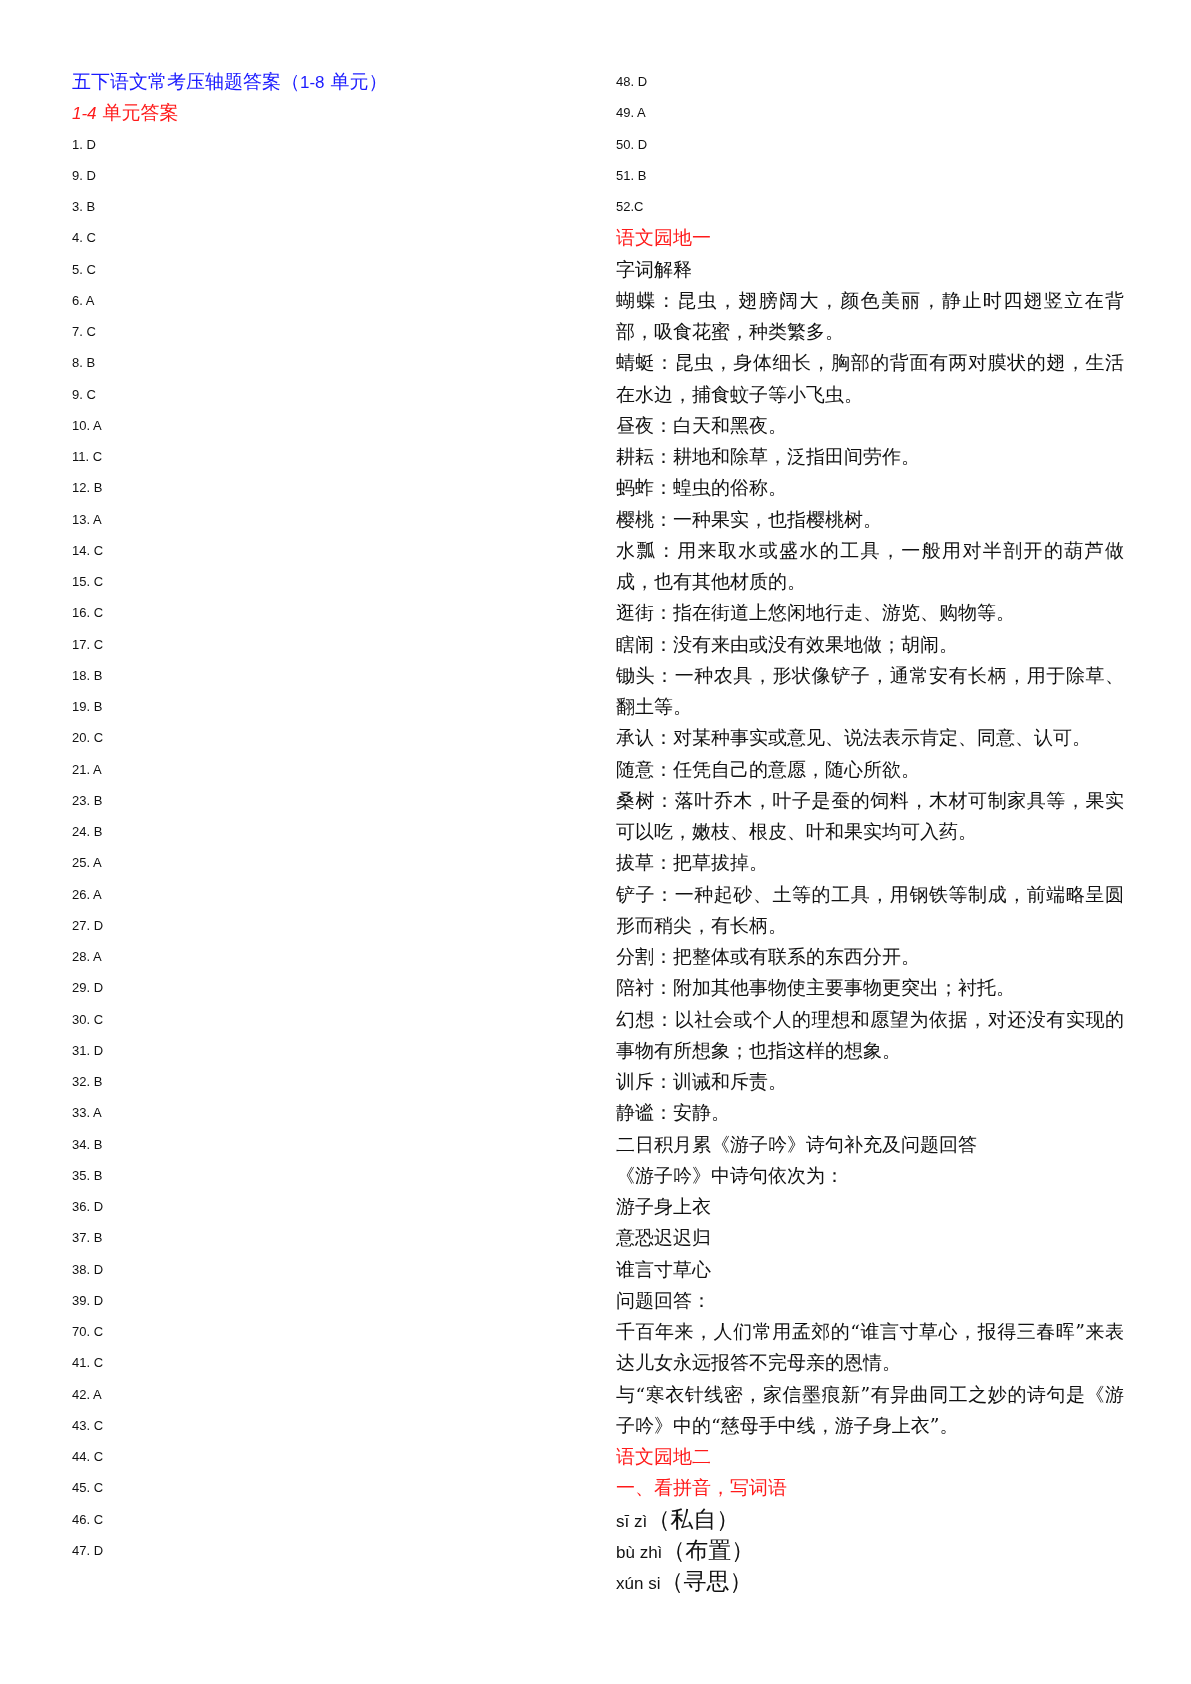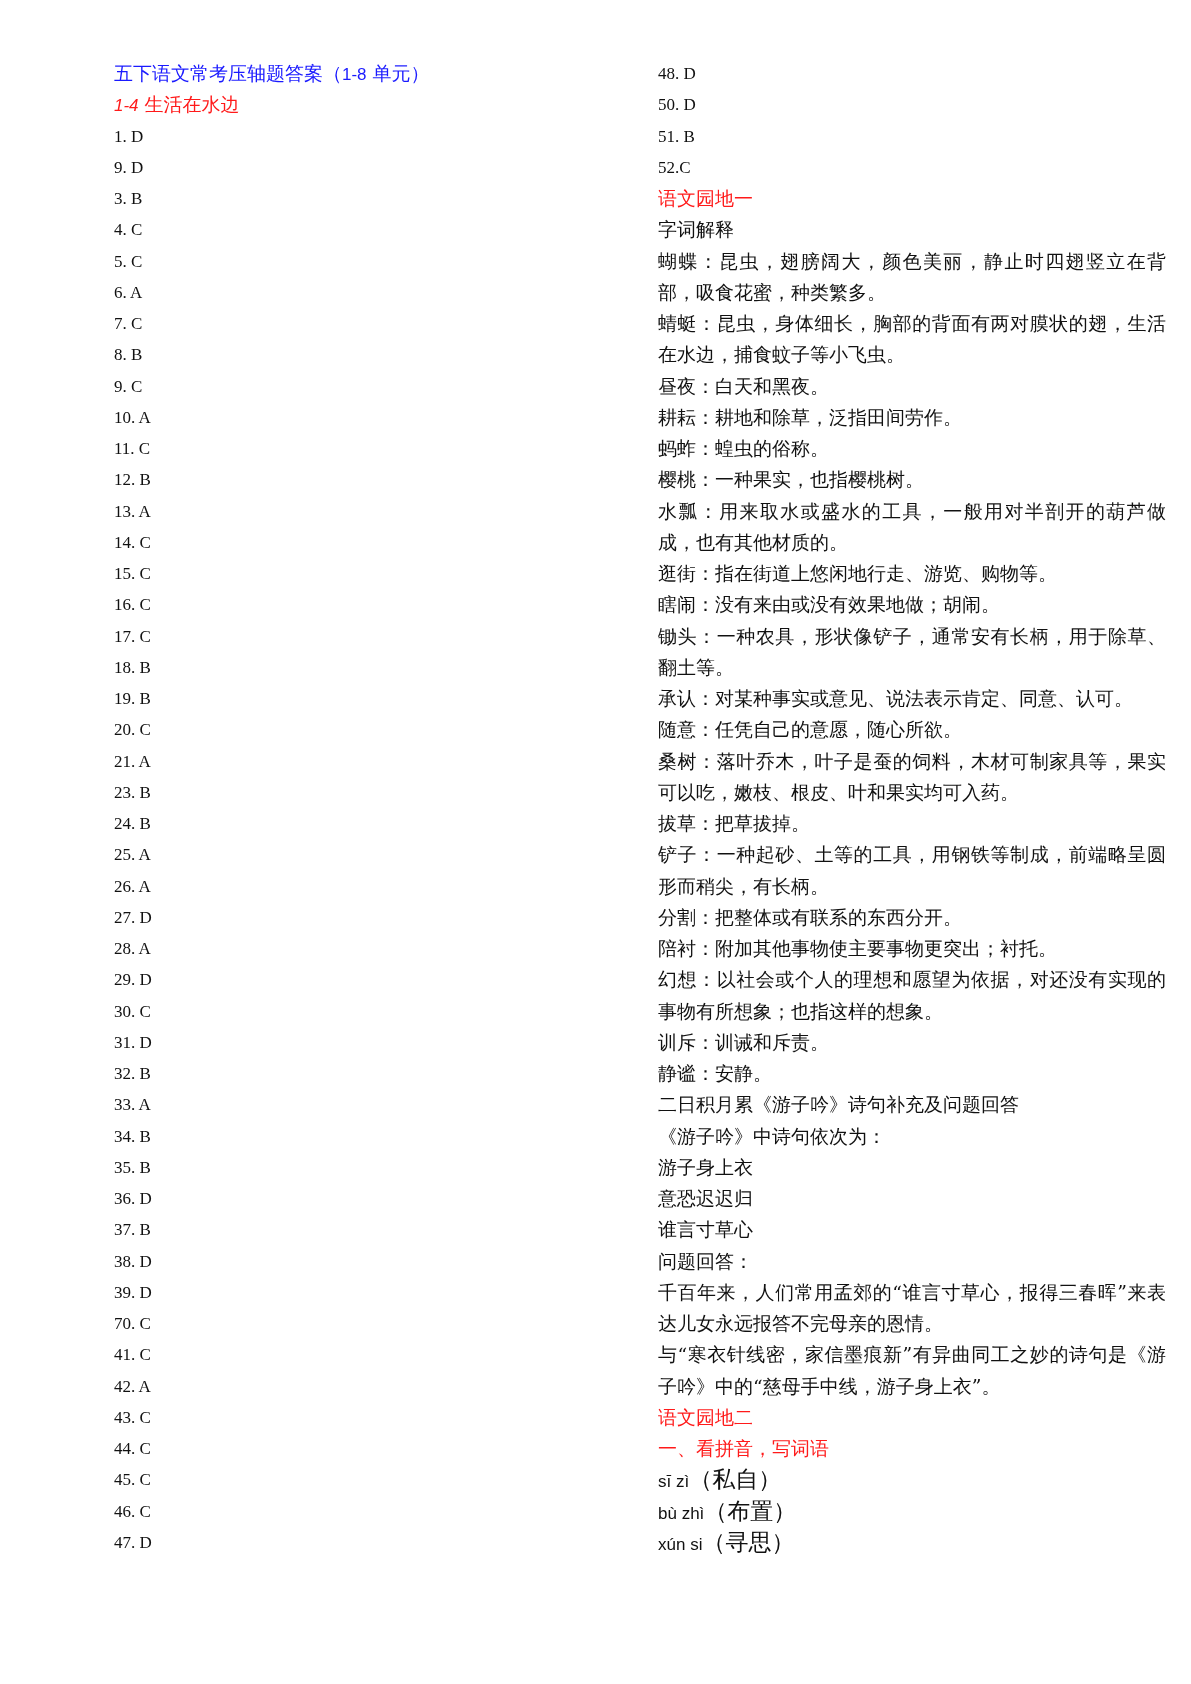--- a/index.html
+++ b/index.html
@@ -10,41 +10,40 @@
     body {
       width: 1191px;
       height: 1684px;
       position: relative;
       overflow: hidden;
       font-family: "DejaVu Serif", "Liberation Serif", serif;
       color: #111111;
     }
     .col {
       position: absolute;
-      top: 58px;
-      margin-left: 42px;
+      top: 66px;
     }
     .col-left {
       left: 72px;
       width: 480px;
     }
     .col-right {
       left: 616px;
       width: 508px;
     }
     .line {
       height: 31.25px;
       line-height: 31.25px;
       font-size: 19px;
       white-space: nowrap;
       overflow: visible;
     }
     .answer {
-      font-family: Liberation Serif, serif;
-      font-size: 17px;
+      font-family: Liberation Sans, sans-serif;
+      font-size: 13px;
       color: #111111;
     }
     .title {
       color: #1a1aff;
       font-size: 19px;
     }
     .title .latin {
       font-family: "Liberation Sans", sans-serif;
       font-size: 17px;
     }
@@ -71,21 +70,21 @@
     .hanzi {
       font-family: "DejaVu Serif", serif;
       font-size: 23px;
     }
   </style>
 </head>
 <body>
 
 <div class="col col-left">
   <div class="line title"><span>五下语文常考压轴题答案（</span><span class="latin">1-8</span><span> 单元）</span></div>
-  <div class="line red"><span class="latin">1-4</span><span> 生活在水边</span></div>
+  <div class="line red"><span class="latin">1-4</span><span> 单元答案</span></div>
 
   <div>
     <div class="line answer">1. D</div>
     <div class="line answer">9. D</div>
     <div class="line answer">3. B</div>
     <div class="line answer">4. C</div>
     <div class="line answer">5. C</div>
     <div class="line answer">6. A</div>
     <div class="line answer">7. C</div>
     <div class="line answer">8. B</div>
@@ -126,20 +125,21 @@
     <div class="line answer">44. C</div>
     <div class="line answer">45. C</div>
     <div class="line answer">46. C</div>
     <div class="line answer">47. D</div>
   </div>
 </div>
 
 <div class="col col-right">
   <div>
     <div class="line answer">48. D</div>
+    <div class="line answer">49. A</div>
     <div class="line answer">50. D</div>
     <div class="line answer">51. B</div>
     <div class="line answer">52.C</div>
   </div>
 
   <div class="line red">语文园地一</div>
   <div class="line">字词解释</div>
 
   <div>
     <div class="line wrap">蝴蝶：昆虫，翅膀阔大，颜色美丽，静止时四翅竖立在背部，吸食花蜜，种类繁多。</div>

